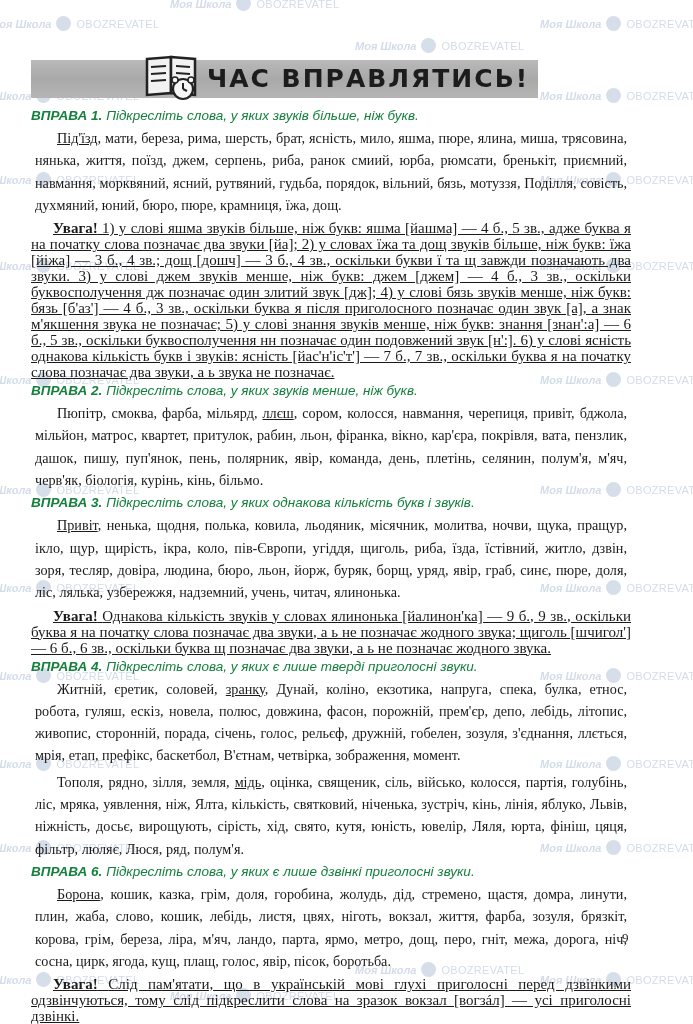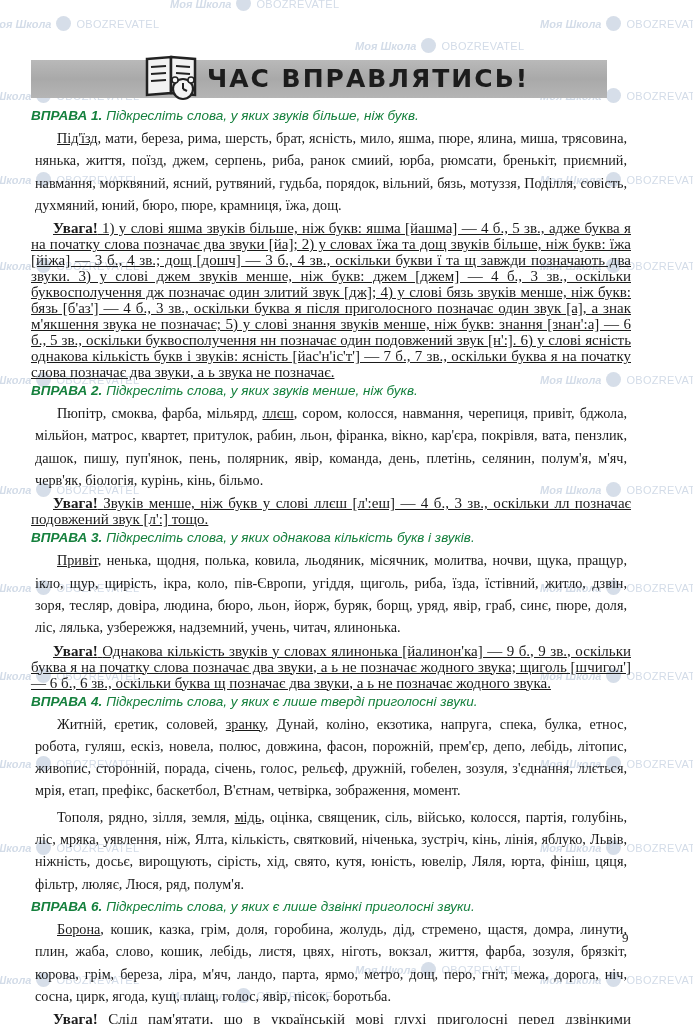--- a/index.html
+++ b/index.html
@@ -9,23 +9,24 @@
   }
   .wm {
     position: absolute; color: #d3dce8; font-family: "Liberation Sans", sans-serif;
     font-size: 12px; white-space: nowrap; display: flex; align-items: center; gap: 5px;
     pointer-events: none; z-index: 0;
   }
   .wm .ms { font-style: italic; font-weight: bold; font-size: 11px; }
   .wm .circ { width: 15px; height: 15px; border-radius: 50%; background: #d6dee9; display: inline-block; }
   .wm .ob { letter-spacing: 0.3px; font-size: 11px; }
   .banner {
-    position: absolute; left: 31px; top: 60px; width: 576px; height: 38px;
+    position: absolute; left: 31px; top: 60px; width: 488px; height: 38px;
     background: linear-gradient(180deg, #b9b9b9 0%, #a9a9a9 50%, #b5b5b5 100%);
     z-index: 1;
+    padding-left: 19px;
   }
   .banner-icon { position: absolute; left: 112px; top: -7px; width: 60px; height: 50px; }
   .banner-title {
     position: absolute; left: 176px; top: 4px; font-family: "DejaVu Sans", sans-serif;
     font-weight: bold; font-size: 25px; letter-spacing: 2px; color: #1c1c1c;
   }
   .content { position: absolute; left: 31px; top: 108px; width: 600px; z-index: 2; }
   .ex-title {
     font-family: "Liberation Sans", sans-serif; font-size: 13.5px; font-style: italic;
     margin: 0 0 3px 0; color: #15803d;
@@ -198,21 +199,20 @@
 
   <div class="ex">
     <p class="ex-title"><b>ВПРАВА 1.</b> <span>Підкресліть слова, у яких звуків більше, ніж букв.</span></p>
     <p class="words"><span class="u">Під'їзд</span><span>, мати, береза, рима, шерсть, брат, ясність, мило, яшма, пюре, ялина, миша, трясовина, нянька, життя, поїзд, джем, серпень, риба, ранок смиий, юрба, рюмсати, бренькіт, приємний, навмання, морквяний, ясний, рутвяний, гудьба, порядок, вільний, бязь, мотуззя, Поділля, совість, духмяний, юний, бюро, пюре, крамниця, їжа, дощ.</span></p>
     <p class="note"><b>Увага!</b> <span>1) у слові яшма звуків більше, ніж букв: яшма [йашма] — 4 б., 5 зв., адже буква я на початку слова позначає два звуки [йа]; 2) у словах їжа та дощ звуків більше, ніж букв: їжа [йіжа] — 3 б., 4 зв.; дощ [дошч] — 3 б., 4 зв., оскільки букви ї та щ завжди позначають два звуки. 3) у слові джем звуків менше, ніж букв: джем [джем] — 4 б., 3 зв., оскільки буквосполучення дж позначає один злитий звук [дж]; 4) у слові бязь звуків менше, ніж букв: бязь [б'аз'] — 4 б., 3 зв., оскільки буква я після приголосного позначає один звук [а], а знак м'якшення звука не позначає; 5) у слові знання звуків менше, ніж букв: знання [знан':а] — 6 б., 5 зв., оскільки буквосполучення нн позначає один подовжений звук [н':]. 6) у слові ясність однакова кількість букв і звуків: ясність [йас'н'іс'т'] — 7 б., 7 зв., оскільки буква я на початку слова позначає два звуки, а ь звука не позначає.</span></p>
   </div>
 
   <div class="ex">
     <p class="ex-title"><b>ВПРАВА 2.</b> <span>Підкресліть слова, у яких звуків менше, ніж букв.</span></p>
     <p class="words"><span>Пюпітр, смоква, фарба, мільярд, </span><span class="u">ллєш</span><span>, сором, колосся, навмання, черепиця, привіт, бджола, мільйон, матрос, квартет, притулок, рабин, льон, фіранка, вікно, кар'єра, покрівля, вата, пензлик, дашок, пишу, пуп'янок, пень, полярник, явір, команда, день, плетінь, селянин, полум'я, м'яч, черв'як, біологія, курінь, кінь, більмо.</span></p>
-    <p class="note"><b>Увага!</b> <span>Звуків менше, ніж букв у слові ллєш [л':еш] — 4 б., 3 зв., оскільки лл позначає подовжений звук [л':] тощо.</span></p>
   </div>
 
   <div class="ex">
     <p class="ex-title"><b>ВПРАВА 3.</b> <span>Підкресліть слова, у яких однакова кількість букв і звуків.</span></p>
     <p class="words"><span class="u">Привіт</span><span>, ненька, щодня, полька, ковила, льодяник, місячник, молитва, ночви, щука, пращур, ікло, щур, щирість, ікра, коло, пів-Європи, угіддя, щиголь, риба, їзда, їстівний, житло, дзвін, зоря, тесляр, довіра, людина, бюро, льон, йорж, буряк, борщ, уряд, явір, граб, синє, пюре, доля, ліс, лялька, узбережжя, надземний, учень, читач, ялинонька.</span></p>
     <p class="note"><b>Увага!</b> <span>Однакова кількість звуків у словах ялинонька [йалинон'ка] — 9 б., 9 зв., оскільки буква я на початку слова позначає два звуки, а ь не позначає жодного звука; щиголь [шчигол'] — 6 б., 6 зв., оскільки буква щ позначає два звуки, а ь не позначає жодного звука.</span></p>
   </div>
 
   <div class="ex">
     <p class="ex-title"><b>ВПРАВА 4.</b> <span>Підкресліть слова, у яких є лише тверді приголосні звуки.</span></p>

